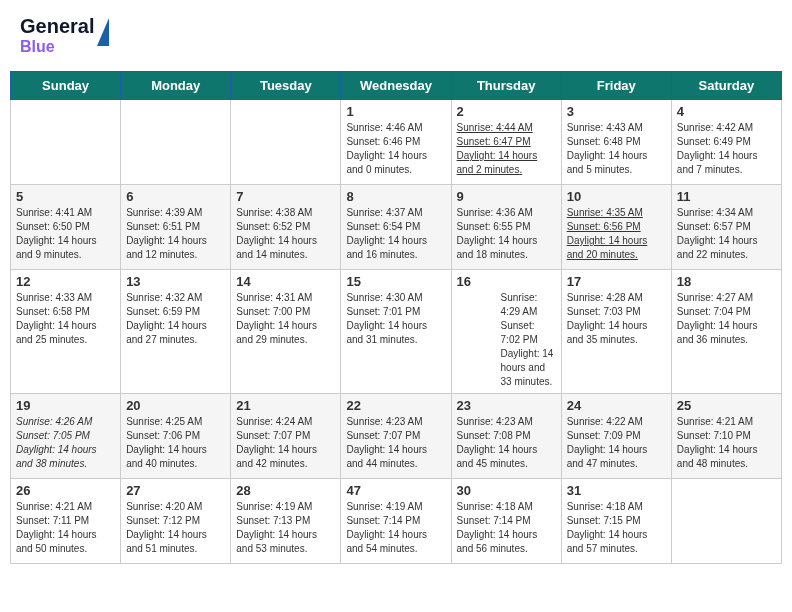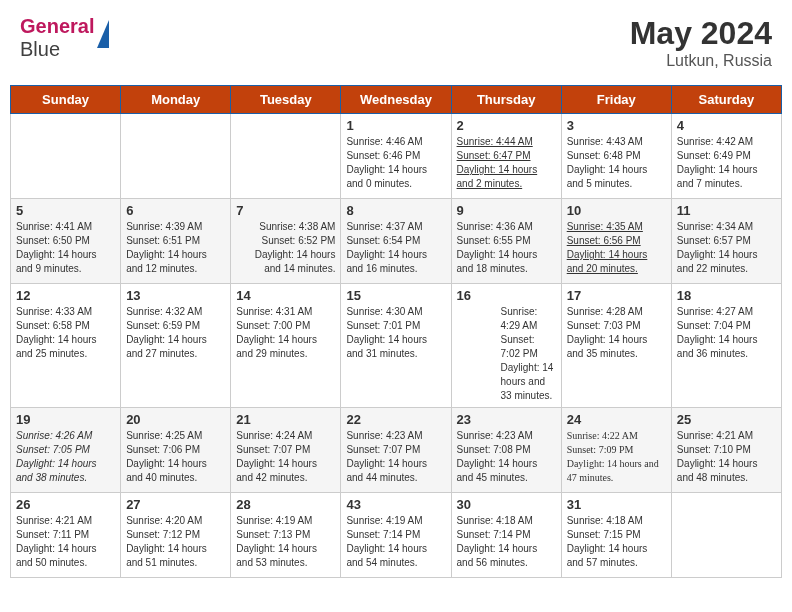--- a/index.html
+++ b/index.html
@@ -32,21 +32,21 @@
     .location {
       font-size: 16px;
       color: #555;
     }
     table {
       width: 100%;
       border-collapse: collapse;
       table-layout: fixed;
     }
     thead th {
-      background-color: #c2410c;
+      background-color: #0f766e;
       color: #fff;
       text-align: center;
       padding: 6px 4px;
       font-size: 13px;
       font-weight: bold;
       border: 1px solid #1a5fa8;
     }
     tbody td {
       border: 1px solid #ccc;
       vertical-align: top;
@@ -71,28 +71,24 @@
     .empty-cell {
       background: #fff !important;
     }
   </style>
 </head>
 <body>
 
 <div class="header">
   <div class="logo">
     <div>
-      <span style="font-size:20px;font-weight:bold;color:#be185d;text-align:center;">General</span><br>
-      <span style="font-size:20px;font-weight:normal;color:#404040;">Blue</span>
+      <span style="font-size:20px;font-weight:bold;color:#0f172a;text-align:center;">General</span><br>
+      <span style="font-size:16px;font-weight:bold;color:#8b5cf6;">Blue</span>
     </div>
     <div style="width:0;height:0;border-left:12px solid transparent;border-right:0px solid transparent;border-bottom:28px solid #1a5fa8;margin-left:3px;margin-top:-8px;"></div>
-  </div>
-  <div class="title-block">
-    <div class="month-year">May 2024</div>
-    <div class="location">Lutkun, Russia</div>
   </div>
 </div>
 
 <table>
   <thead>
     <tr id="header-row">
         <th>Sunday</th>
         <th>Monday</th>
         <th>Tuesday</th>
         <th>Wednesday</th>
@@ -139,21 +135,21 @@
 Daylight: 14 hours and 9 minutes.</div>
         </td>
         <td>
           <div class="day-number">6</div>
           <div class="day-info" style="white-space: pre-line;">Sunrise: 4:39 AM
 Sunset: 6:51 PM
 Daylight: 14 hours and 12 minutes.</div>
         </td>
         <td>
           <div class="day-number">7</div>
-          <div class="day-info" style="white-space: pre-line; text-align: right;">Sunrise: 4:38 AM
+          <div class="day-info" style="white-space: pre-line;">Sunrise: 4:38 AM
 Sunset: 6:52 PM
 Daylight: 14 hours and 14 minutes.</div>
         </td>
         <td>
           <div class="day-number">8</div>
           <div class="day-info" style="white-space: pre-line;">Sunrise: 4:37 AM
 Sunset: 6:54 PM
 Daylight: 14 hours and 16 minutes.</div>
         </td>
         <td>
@@ -245,21 +241,21 @@
 Daylight: 14 hours and 44 minutes.</div>
         </td>
         <td>
           <div class="day-number">23</div>
           <div class="day-info" style="white-space: pre-line;">Sunrise: 4:23 AM
 Sunset: 7:08 PM
 Daylight: 14 hours and 45 minutes.</div>
         </td>
         <td>
           <div class="day-number">24</div>
-          <div class="day-info" style="white-space: pre-line; font-family: Liberation Serif, serif;">Sunrise: 4:22 AM
+          <div class="day-info" style="white-space: pre-line;">Sunrise: 4:22 AM
 Sunset: 7:09 PM
 Daylight: 14 hours and 47 minutes.</div>
         </td>
         <td>
           <div class="day-number">25</div>
           <div class="day-info" style="white-space: pre-line;">Sunrise: 4:21 AM
 Sunset: 7:10 PM
 Daylight: 14 hours and 48 minutes.</div>
         </td>
       </tr>
@@ -276,21 +272,21 @@
 Sunset: 7:12 PM
 Daylight: 14 hours and 51 minutes.</div>
         </td>
         <td>
           <div class="day-number">28</div>
           <div class="day-info" style="white-space: pre-line;">Sunrise: 4:19 AM
 Sunset: 7:13 PM
 Daylight: 14 hours and 53 minutes.</div>
         </td>
         <td>
-          <div class="day-number">43</div>
+          <div class="day-number">47</div>
           <div class="day-info" style="white-space: pre-line;">Sunrise: 4:19 AM
 Sunset: 7:14 PM
 Daylight: 14 hours and 54 minutes.</div>
         </td>
         <td>
           <div class="day-number">30</div>
           <div class="day-info" style="white-space: pre-line;">Sunrise: 4:18 AM
 Sunset: 7:14 PM
 Daylight: 14 hours and 56 minutes.</div>
         </td>

